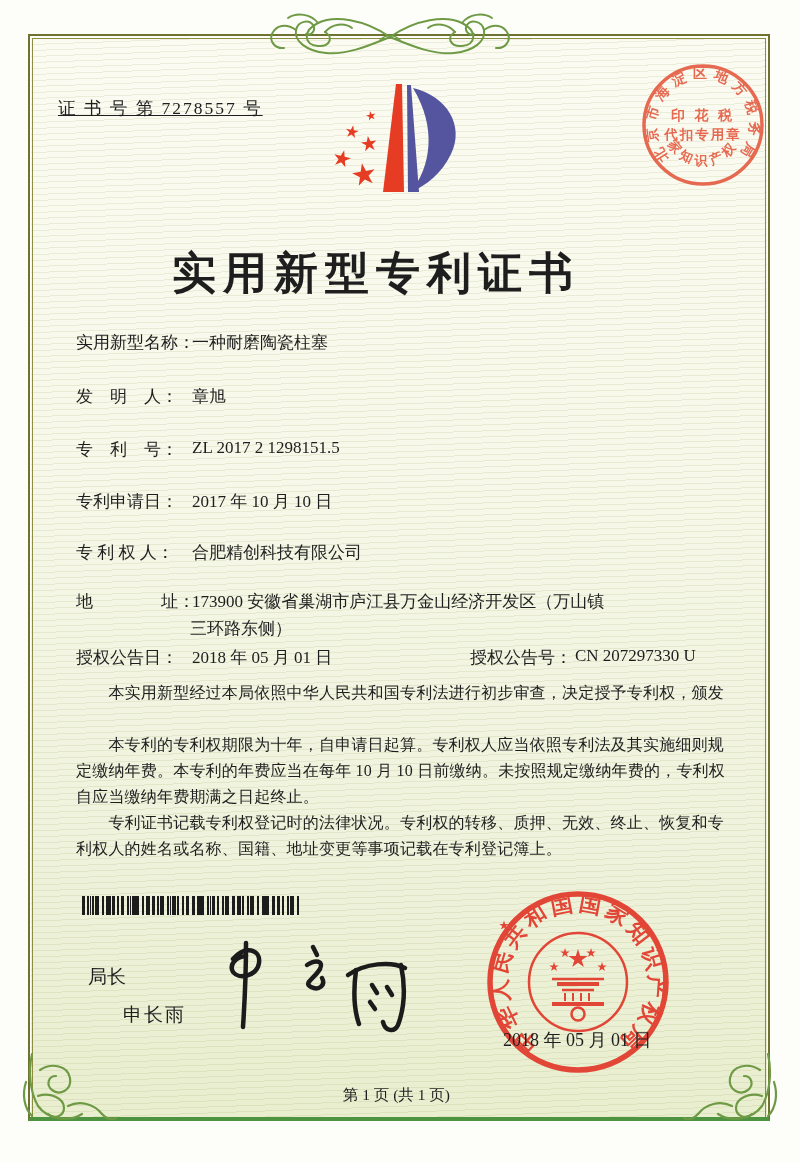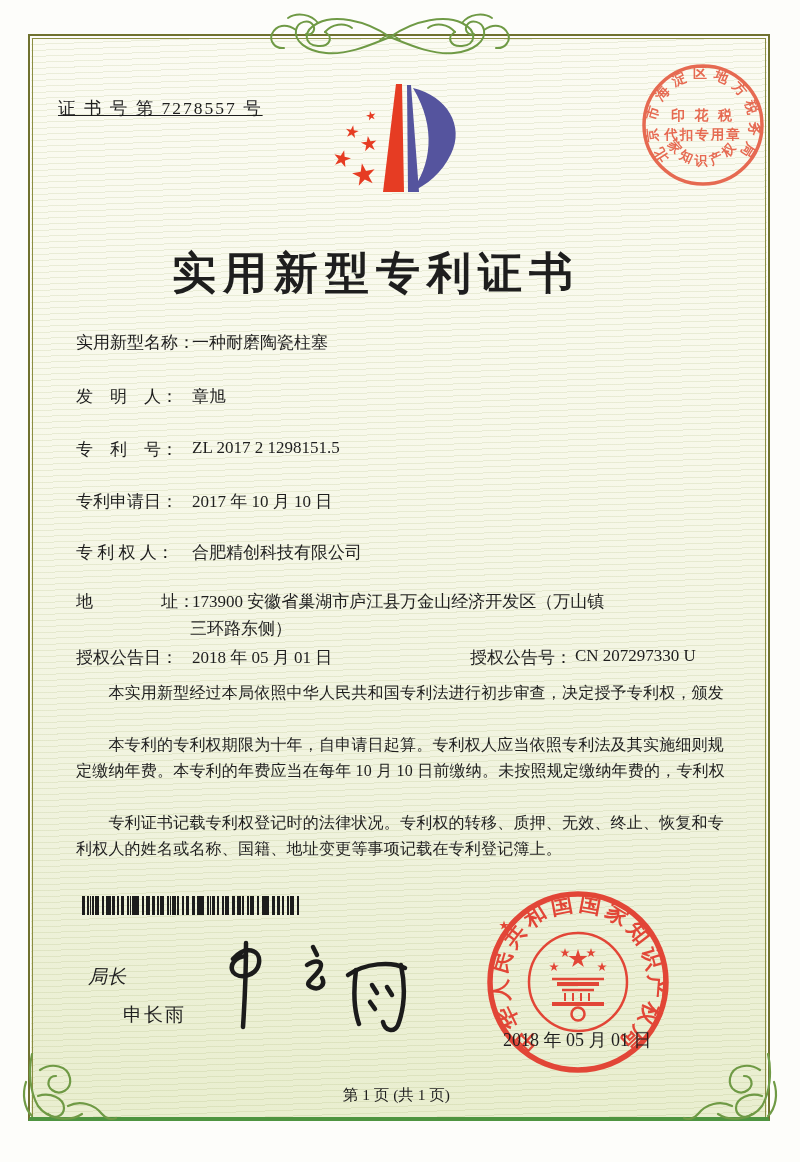--- a/index.html
+++ b/index.html
@@ -36,21 +36,21 @@
   .fvalue2{position:absolute; left:499px; top:0; white-space:pre;}
   .addr2{position:absolute; left:190px; top:617px; font-size:17px; white-space:pre;}
   .bodyline{position:absolute; left:76px; font-size:16px; line-height:26px; white-space:pre; letter-spacing:0.2px;}
   .barcode{
     position:absolute; left:82px; top:896px; width:220px; height:19px;
     background:
       repeating-linear-gradient(90deg,#1c1c1c 0 2px, rgba(0,0,0,0) 2px 5px),
       repeating-linear-gradient(90deg,#1c1c1c 0 1px, rgba(0,0,0,0) 1px 8px),
       repeating-linear-gradient(90deg,#1c1c1c 0 3px, rgba(0,0,0,0) 3px 13px);
   }
-  .signer-title{left:88px; top:964px; font-size:19px;font-style:italic;}
+  .signer-title{left:88px; top:964px; font-size:19px;}
   .signer-name{left:87px; top:1002px; font-size:19px; letter-spacing:2px;margin-left:36px;}
   .seal-date{left:503px; top:1028px; font-size:18px; white-space:pre;}
   .footer{left:285px; top:1085px; width:165px; text-align:right; font-size:15.5px; white-space:pre;}
   .stamp-svg text{font-family:"Liberation Serif","DejaVu Serif",serif; font-weight:bold;}
   .seal-svg text{font-family:"Liberation Serif","DejaVu Serif",serif; font-weight:bold;}
 </style>
 </head>
 <body>
 
 <div class="page">
@@ -159,20 +159,21 @@
   <div class="field" style="top:646px">
     <span class="flabel">授权公告日：</span>
     <span class="fvalue">2018 年 05 月 01 日</span>
     <span class="flabel2">授权公告号：</span>
     <span class="fvalue2">CN 207297330 U</span>
   </div>
 
   <div class="bodyline" style="top:680px">　　本实用新型经过本局依照中华人民共和国专利法进行初步审查，决定授予专利权，颁发</div>
   <div class="bodyline" style="top:732px">　　本专利的专利权期限为十年，自申请日起算。专利权人应当依照专利法及其实施细则规</div>
   <div class="bodyline" style="top:758px">定缴纳年费。本专利的年费应当在每年 10 月 10 日前缴纳。未按照规定缴纳年费的，专利权</div>
+  <div class="bodyline" style="top:784px">自应当缴纳年费期满之日起终止。</div>
   <div class="bodyline" style="top:836px">利权人的姓名或名称、国籍、地址变更等事项记载在专利登记簿上。</div>
   <div class="bodyline" style="top:810px">　　专利证书记载专利权登记时的法律状况。专利权的转移、质押、无效、终止、恢复和专</div>
 
   <div class="barcode"></div>
 
   <div class="abs signer-title">局长</div>
   <div class="abs signer-name">申长雨</div>
 
   <svg class="abs" style="left:215px; top:935px;" width="200" height="100" viewBox="0 0 200 100">
     <g stroke="#1b1b1b" fill="none" stroke-width="4.5" stroke-linecap="round" stroke-linejoin="round">

